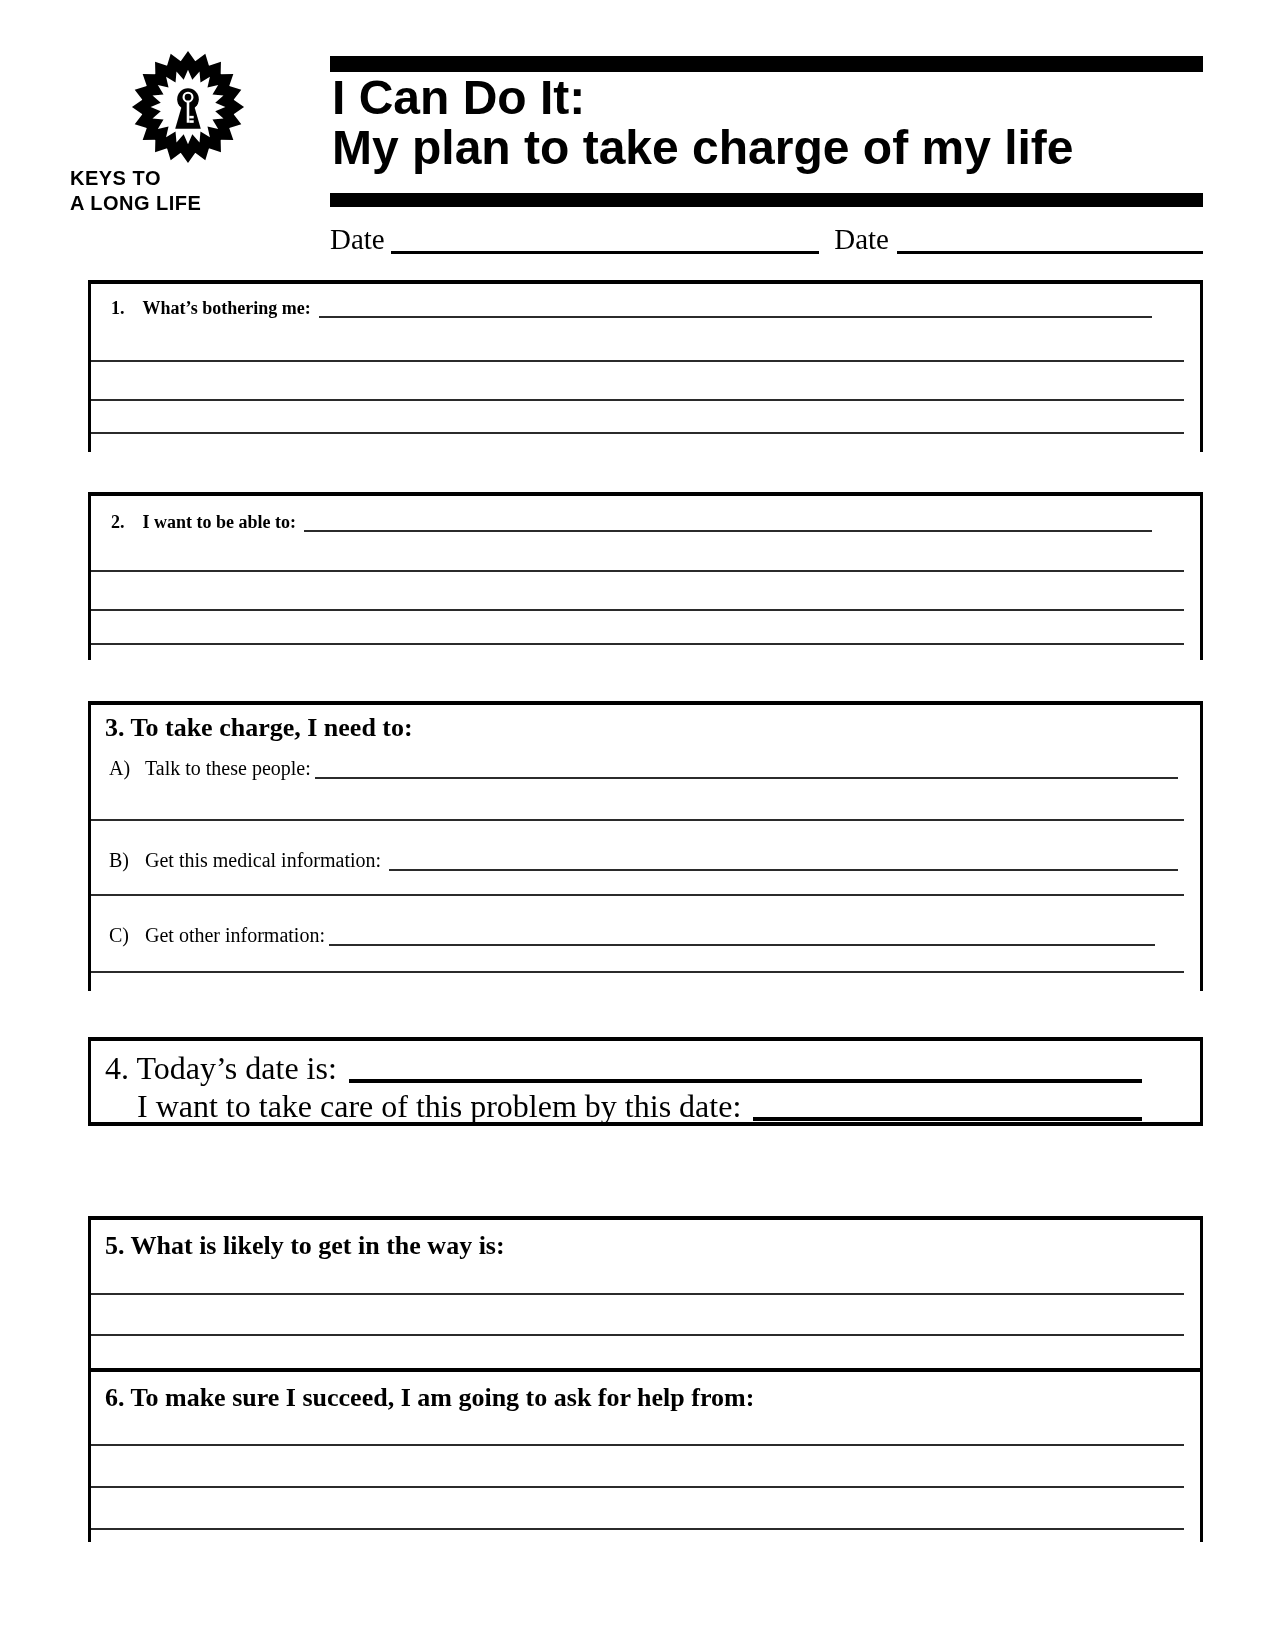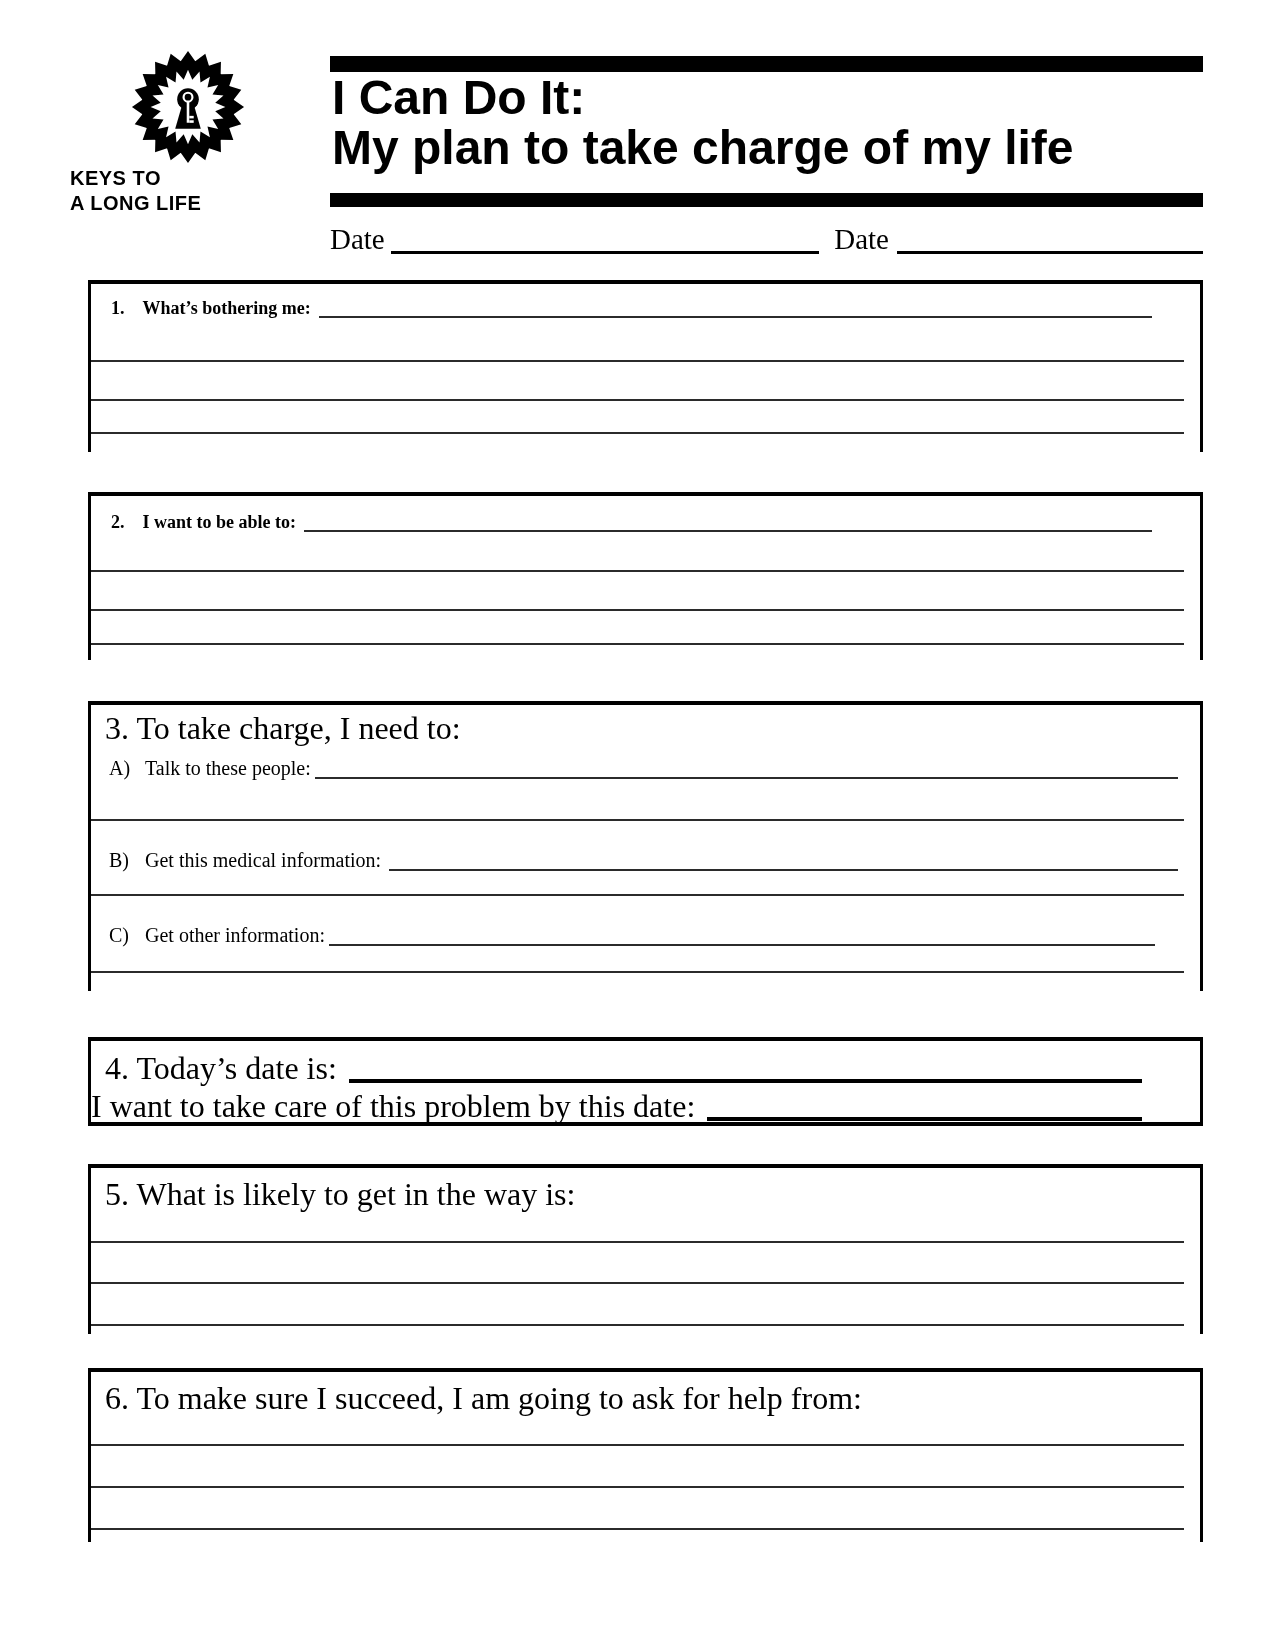--- a/index.html
+++ b/index.html
@@ -31,21 +31,21 @@
   
   .box{position:absolute;left:88px;width:1115px;box-sizing:border-box;
        border-top:4px solid #000;border-left:3px solid #000;border-right:3px solid #000;background:#fff;}
   .box.closed{border-bottom:4px solid #000;}
   .rule{position:absolute;left:0;right:16px;border-top:2px solid #2b2b2b;}
   .row{position:absolute;left:0;right:0;display:flex;align-items:flex-end;}
   .wl{flex:1;height:5px;border-bottom:2px solid #2b2b2b;}
   .wl-bold{flex:1;height:6px;border-bottom:4px solid #000;}
 
   .smallLabel{font-weight:bold;font-size:18px;line-height:20px;white-space:nowrap;}
-  .bigTitle{position:absolute;font-weight:normal;font-size:32px;line-height:32px;white-space:nowrap;}
+  .bigTitle{position:absolute;font-weight:bold;font-size:26px;line-height:32px;white-space:nowrap;}
   .itemPrefix{display:inline-block;width:36px;flex:none;}
   .itemRow{font-size:20px;line-height:22px;}
   .b4text{font-weight:normal;font-size:32px;line-height:30px;white-space:nowrap;}
 </style>
 </head>
 <body>
 
 <div class="page">
 
   <div class="logo">
@@ -123,27 +123,27 @@
       <span class="wl" style="margin-left:4px;margin-right:45px;"></span>
     </div>
     <div class="rule" style="top:266px;"></div>
   </div>
 
   <div class="box closed" style="top:1037px;height:89px;">
     <div class="row" style="top:6px;height:36px;padding-left:14px;">
       <span class="b4text">4. Today’s date is:</span>
       <span class="wl-bold" style="margin-left:12px;margin-right:58px;"></span>
     </div>
-    <div class="row" style="top:44px;height:36px;">
+    <div class="row" style="top:44px;height:36px;padding-left:46px;">
       <span class="b4text">I want to take care of this problem by this date:</span>
       <span class="wl-bold" style="margin-left:12px;margin-right:58px;"></span>
     </div>
   </div>
 
-  <div class="box" style="top:1164px;height:170px;">
+  <div class="box" style="top:1216px;height:170px;">
     <div class="bigTitle" style="top:10px;left:14px;">5. What is likely to get in the way is:</div>
     <div class="rule" style="top:73px;"></div>
     <div class="rule" style="top:114px;"></div>
     <div class="rule" style="top:156px;"></div>
   </div>
 
   <div class="box" style="top:1368px;height:174px;">
     <div class="bigTitle" style="top:10px;left:14px;">6. To make sure I succeed, I am going to ask for help from:</div>
     <div class="rule" style="top:72px;"></div>
     <div class="rule" style="top:114px;"></div>

